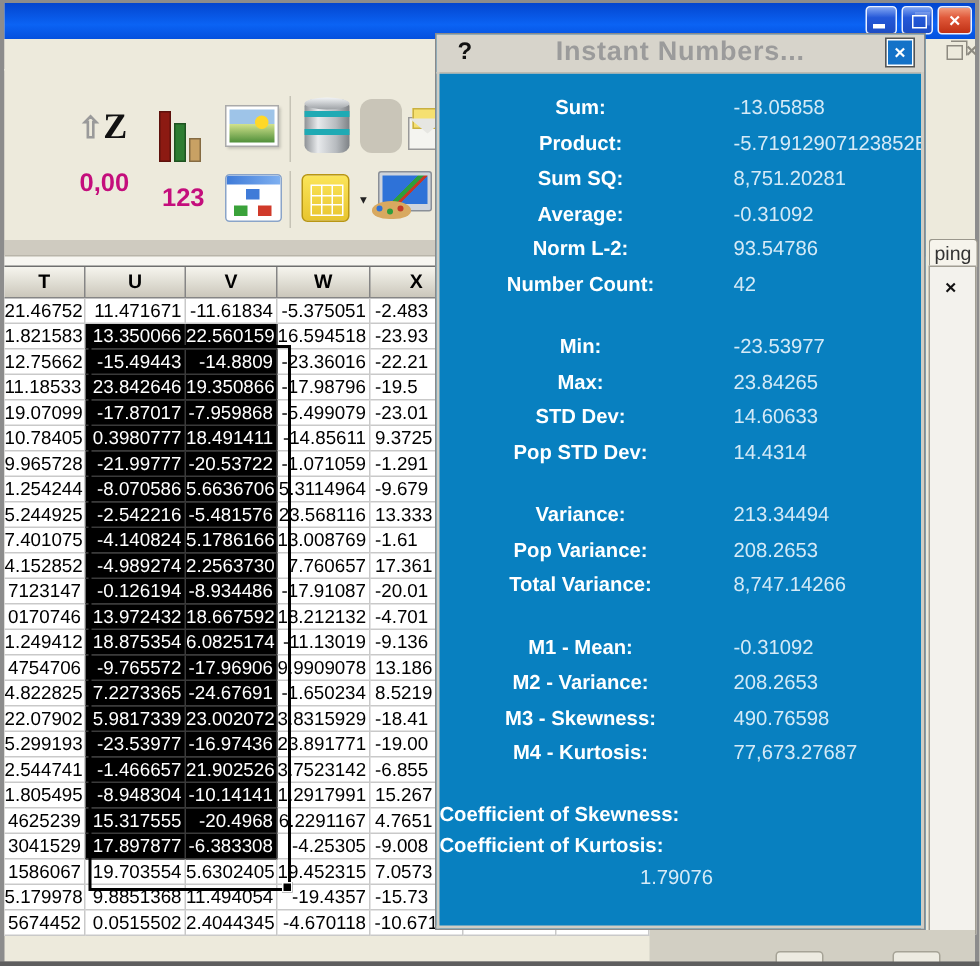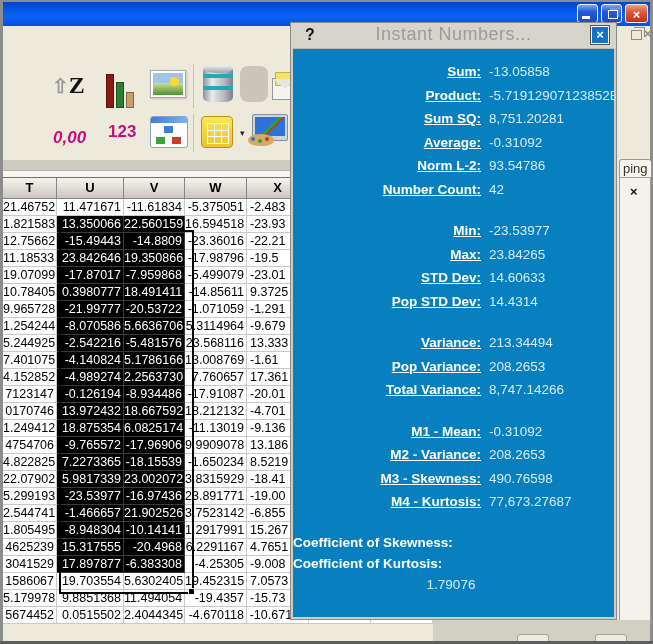--- a/index.html
+++ b/index.html
@@ -92,29 +92,29 @@
   .spin-pill{position:absolute;top:14px;width:30px;height:8px;background:#EDEBE1;
     border:1px solid #A6A396;border-radius:3px;}
   .bottom-edge{position:absolute;left:0;top:641px;width:653px;height:3px;background:#5E5E5E;}
   
   .dialog{position:absolute;left:290px;top:22px;width:327px;height:598px;z-index:10;
     border:1px solid #8a8a8a;box-sizing:border-box;background:#0880C0;}
   .dlg-titlebar{position:absolute;left:0;top:0;right:0;height:25px;background:#D7D4CB;
     border-bottom:1px solid #bdbab0;}
   .dlg-help{position:absolute;left:14px;top:3px;font-weight:bold;font-size:16px;color:#111;}
   .dlg-title{position:absolute;left:0;right:0;text-align:center;top:1px;
-    font-weight:normal;font-size:18px;color:#9B9B9B;letter-spacing:0.5px;}
+    font-weight:bold;font-size:18px;color:#9B9B9B;letter-spacing:0.5px;}
   .dlg-close{position:absolute;right:7px;top:3px;width:18px;height:18px;background:#1472C8;
     border:1px solid #fff;outline:1px solid #555;box-sizing:border-box;color:#fff;
     font-weight:bold;font-size:13px;text-align:center;line-height:15px;}
   .dlg-body{position:absolute;left:0;right:0;top:25px;bottom:0;padding-top:12px;
     border:2px solid #D0CDC4;border-top:none;box-sizing:border-box;overflow:hidden;}
   .stat-group{margin-bottom:18px;}
   .stat-row{display:flex;height:23.5px;line-height:23.5px;font-size:13.5px;}
-  .stat-label{width:188px;text-align:right;padding-right:8px;font-weight:bold;color:#FFFFFF;flex:none;text-decoration:underline;}
+  .stat-label{width:188px;text-align:center;padding-right:8px;font-weight:bold;color:#FFFFFF;flex:none;}
   .stat-value{color:#D5EAF7;}
   .coef-label{width:280px;text-align:left;font-weight:bold;color:#fff;font-size:13.5px;line-height:21px;}
   .coef-value{width:316px;text-align:center;color:#D5EAF7;font-size:13.5px;line-height:21px;}
 </style>
 </head>
 <body>
 
 <div class="frame-bg"></div>
 <div class="titlebar"></div>
 <div class="winbtn btn-blue" style="left:577px;">
@@ -141,21 +141,21 @@
       <div class="pict-sun"></div>
     </div>
   </div>
 <div class="tsep" style="left:193px;top:64px;height:44px;"></div>
 <div class="cyl" style="left:203px;top:66px;">
     <div class="cyl-top"></div>
   </div>
 <div class="disabled-icon" style="left:240px;top:66px;"></div>
 <div class="envelope" style="left:272px;top:78px;"></div>
 
-<div class="fmt-label" style="left:53px;top:128px;font-style:italic;">0,00</div>
+<div class="fmt-label" style="left:53px;top:112px;">0,00</div>
 <div class="fmt-label" style="left:108px;top:122px;">123</div>
 <div class="flowwin" style="left:150px;top:116px;">
   <div class="flowwin-bar"></div>
   <span class="fw-box" style="left:13px;top:9px;background:#3F7BD8;"></span>
   <span class="fw-box" style="left:5px;top:20px;background:#3AA23A;"></span>
   <span class="fw-box" style="left:21px;top:20px;background:#D03A2A;"></span>
 </div>
 <div class="tsep" style="left:193px;top:114px;height:38px;"></div>
 <div class="ytable" style="left:201px;top:116px;">
     <div class="ytable-grid"></div>
@@ -315,21 +315,21 @@
         <div class="gc c1 sel">-9.765572</div>
         <div class="gc c2 sel">-17.96906</div>
         <div class="gc c3">9.9909078</div>
         <div class="gc c4 left">13.186</div>
         <div class="gc c5"></div>
         <div class="gc c6"></div>
       </div>
       <div class="grow">
         <div class="gc c0">4.822825</div>
         <div class="gc c1 sel">7.2273365</div>
-        <div class="gc c2 sel">-18.15539</div>
+        <div class="gc c2 sel">-24.67691</div>
         <div class="gc c3">-1.650234</div>
         <div class="gc c4 left">8.5219</div>
         <div class="gc c5"></div>
         <div class="gc c6"></div>
       </div>
       <div class="grow">
         <div class="gc c0">22.07902</div>
         <div class="gc c1 sel">5.9817339</div>
         <div class="gc c2 sel">23.002072</div>
         <div class="gc c3">3.8315929</div>

